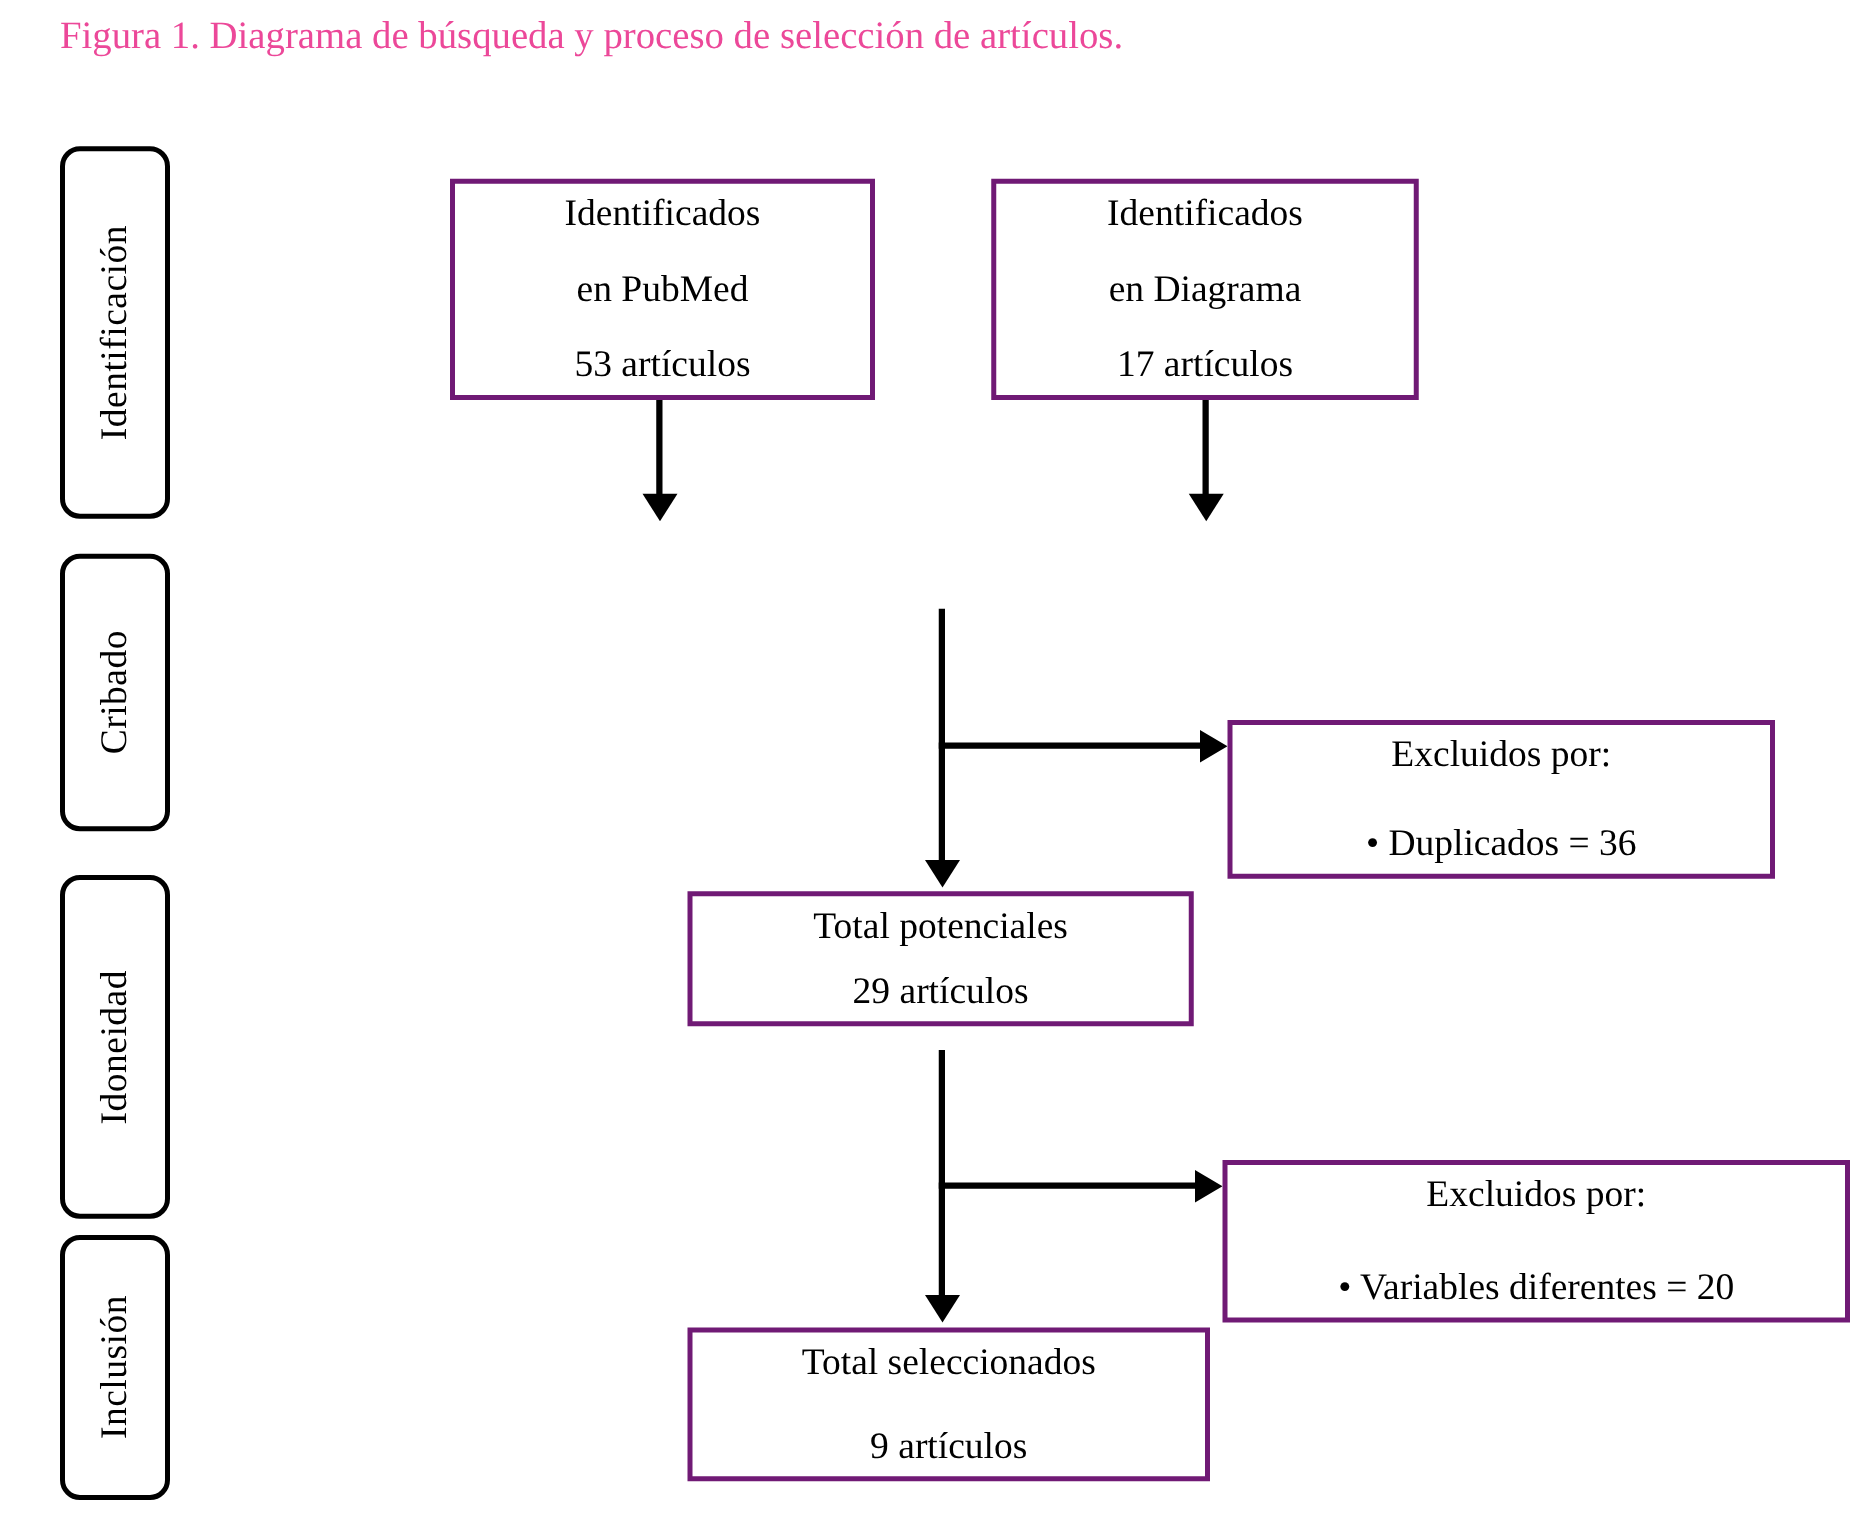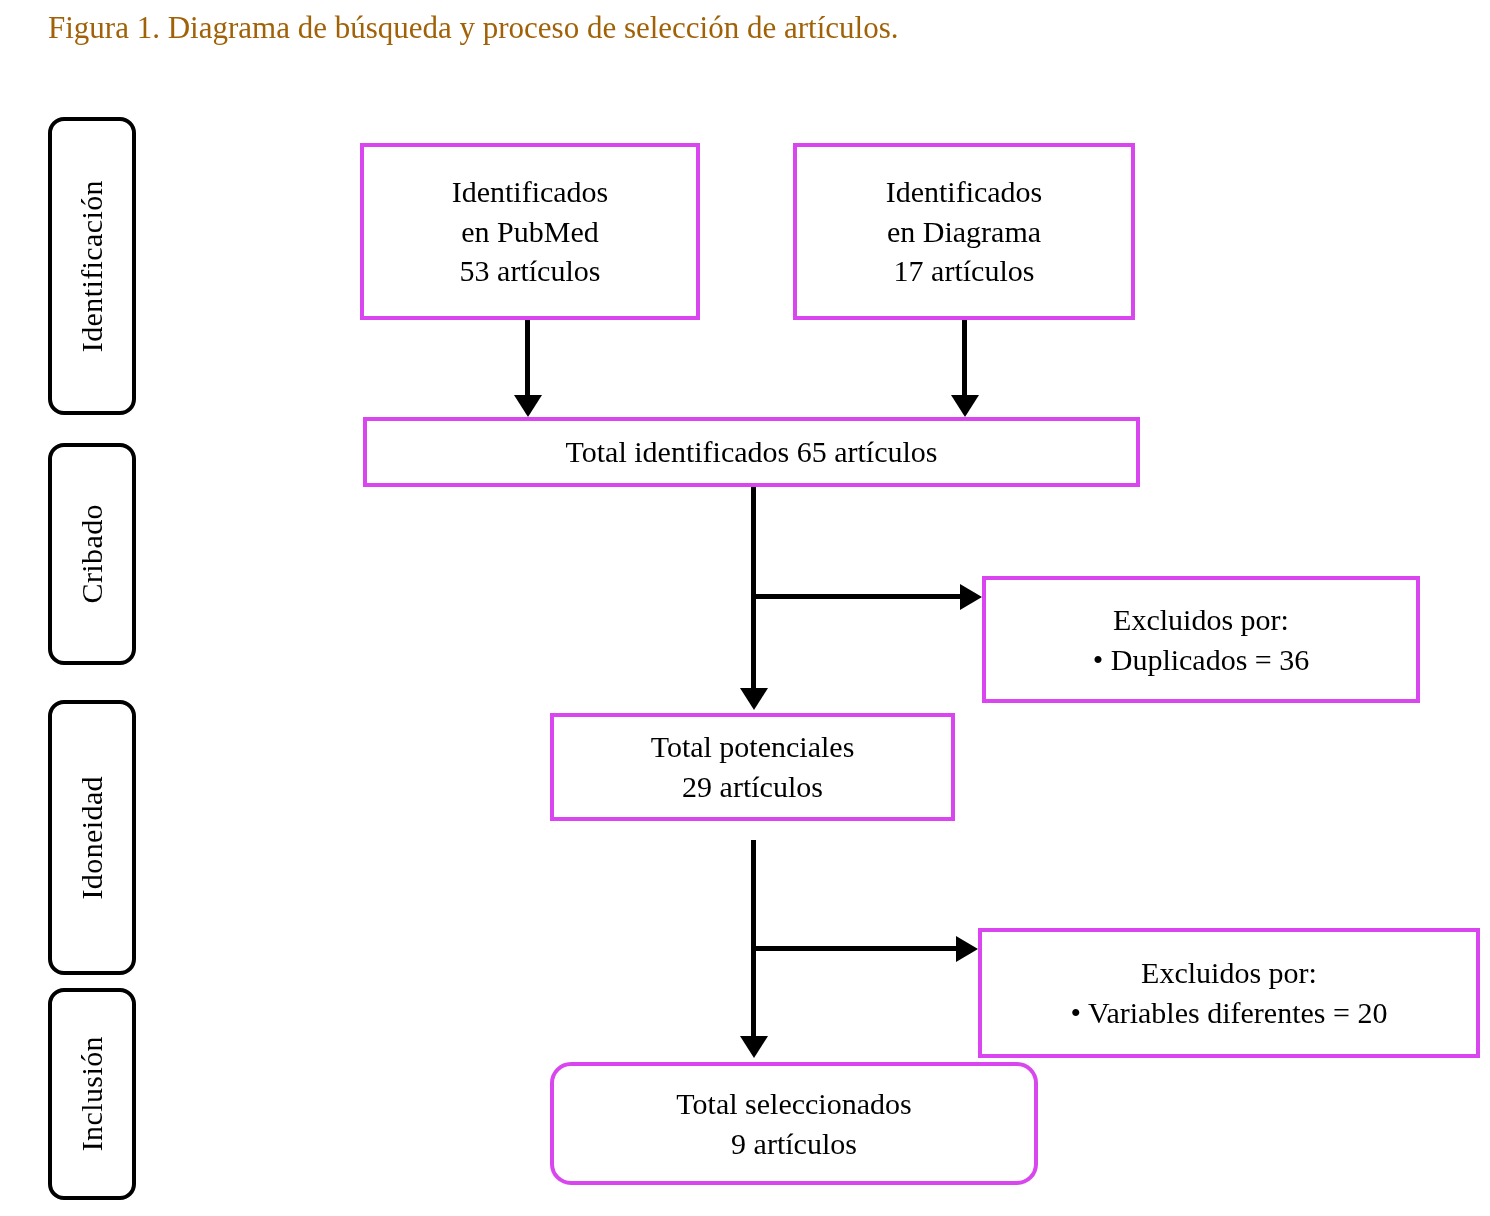--- a/index.html
+++ b/index.html
@@ -20,21 +20,21 @@
   }
 
   
   .fig-title {
     position: absolute;
     left: 48px;
     top: 8px;
     font-size: 31px;
     line-height: 40px;
     white-space: nowrap;
-    color: #a16207;
+    color: #ec4899;
   }
 
   
   .stage-box {
     position: absolute;
     left: 48px;
     width: 88px;
     border: 4px solid #000;
     border-radius: 16px;
     box-sizing: border-box;
@@ -49,27 +49,27 @@
     transform: rotate(180deg);
     font-size: 30px;
     letter-spacing: 0.4px;
     white-space: nowrap;
     line-height: 1;
   }
 
   
   .flow-box {
     position: absolute;
-    border: 4px solid #d946ef;
+    border: 4px solid #701a75;
     box-sizing: border-box;
     background: #fff;
     display: flex;
     flex-direction: column;
     align-items: center;
-    justify-content: center;
+    justify-content: space-between;
     text-align: center;
     font-size: 30px;
     line-height: 1.32;
     padding: 4px 8px;
   }
   .flow-box .line { display: block; white-space: nowrap; }
   .flow-box.excl { text-align: center; margin-top: 43px; }
   .flow-box.excl .line.bullet {
     white-space: nowrap;
     font-family: Liberation Serif, serif;
@@ -137,23 +137,20 @@
     <span class="line">en Diagrama</span>
     <span class="line">17 artículos</span>
   </div>
 
   <div class="vline" style="left:525px; top:320px; height:77px;"></div>
   <div class="arrow-down" style="left:514px; top:395px;"></div>
 
   <div class="vline" style="left:962px; top:320px; height:77px;"></div>
   <div class="arrow-down" style="left:951px; top:395px;"></div>
 
-  <div class="flow-box" style="left:363px; top:417px; width:777px; height:70px;">
-    <span class="line">Total identificados 65 artículos</span>
-  </div>
 
   <div class="vline" style="left:751px; top:487px; height:203px;"></div>
   <div class="arrow-down" style="left:740px; top:688px;"></div>
 
   <div class="hline" style="left:751px; top:594px; width:212px;"></div>
   <div class="arrow-right" style="left:960px; top:584px;"></div>
 
   <div class="flow-box excl" style="left:982px; top:533px; width:438px; height:127px;">
     <span class="line">Excluidos por:</span>
     <span class="line bullet">• Duplicados = 36</span>
@@ -168,18 +165,18 @@
   <div class="arrow-down" style="left:740px; top:1036px;"></div>
 
   <div class="hline" style="left:751px; top:946px; width:208px;"></div>
   <div class="arrow-right" style="left:956px; top:936px;"></div>
 
   <div class="flow-box excl" style="left:978px; top:885px; width:502px; height:130px;">
     <span class="line">Excluidos por:</span>
     <span class="line bullet">• Variables diferentes = 20</span>
   </div>
 
-  <div class="flow-box" style="left:550px; top:1062px; width:488px; height:123px;border-radius:21px;">
+  <div class="flow-box" style="left:550px; top:1062px; width:418px; height:123px;">
     <span class="line">Total seleccionados</span>
     <span class="line">9 artículos</span>
   </div>
 
 </div>
 
 </body></html>

